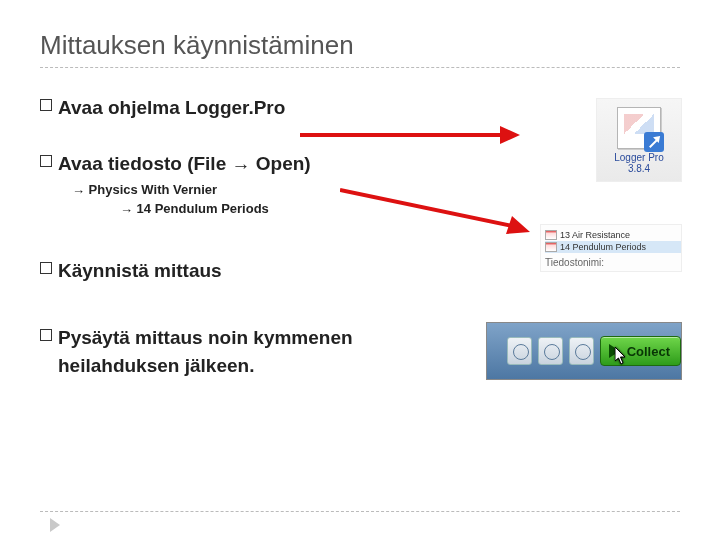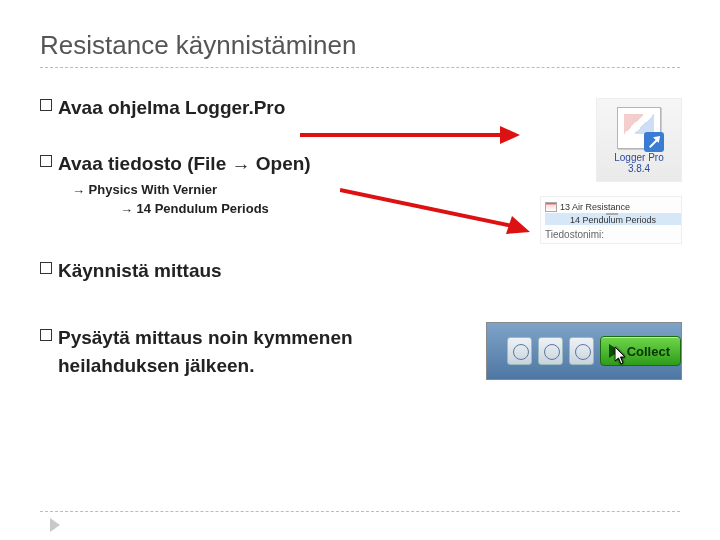--- a/index.html
+++ b/index.html
@@ -96,29 +96,29 @@
   .icon1 .sc:after {
     content: ""; position: absolute; left: 10px; top: 3px;
     width: 0; height: 0;
     border-left: 4px solid transparent;
     border-right: 4px solid transparent;
     border-bottom: 6px solid #fff;
     transform: rotate(45deg);
   }
   
   .icon2 {
-    right: 38px; top: 196px;
+    right: 38px; top: 224px;
     width: 142px; height: 48px;
     background: #fdfdfd;
     font-size: 9px; color: #333;
     padding: 4px 0 0 4px;
     line-height: 1.2;
   }
   .icon2 .row { display:flex; align-items:center; height:12px; }
-  .icon2 .row.sel { background:#d6e7f7;flex-direction:column; }
+  .icon2 .row.sel { background:#d6e7f7; }
   .icon2 .fi {
     width: 12px; height: 10px;
     background: linear-gradient(#d44,#fdd 30%,#fff);
     border: .5px solid #aaa;
     margin-right: 3px;
   }
   .icon2 .caption {
     position: absolute; left: 4px; bottom: 2px;
     font-size: 10px; color: #666;
   }
@@ -183,21 +183,21 @@
     width: 0; height: 0;
     border-top: 7px solid transparent;
     border-bottom: 7px solid transparent;
     border-left: 10px solid #c9c9c9;
   }
 </style>
 </head>
 <body>
 
 <div class="slide">
-  <h1 class="title">Resistance käynnistäminen</h1>
+  <h1 class="title">Mittauksen käynnistäminen</h1>
   <hr class="hr-dashed">
 
   <div class="content">
 
     <div class="bullet-row">
       <span class="sq"></span>
       <span class="bullet-text">
         <span>Avaa</span><span> ohjelma Logger.Pro</span>
       </span>
     </div>

